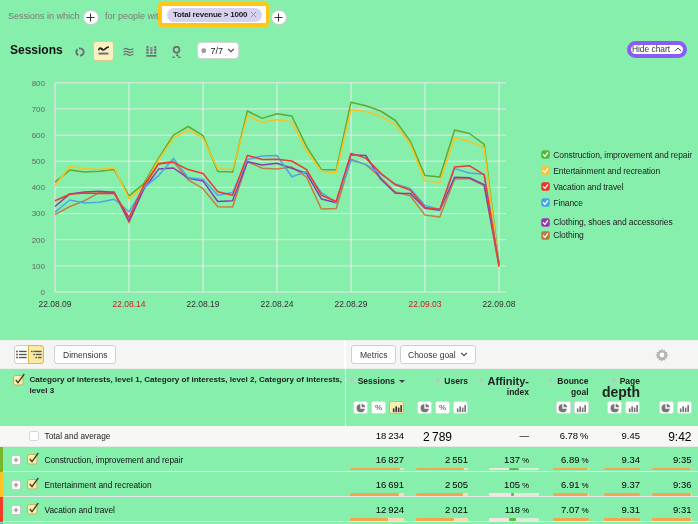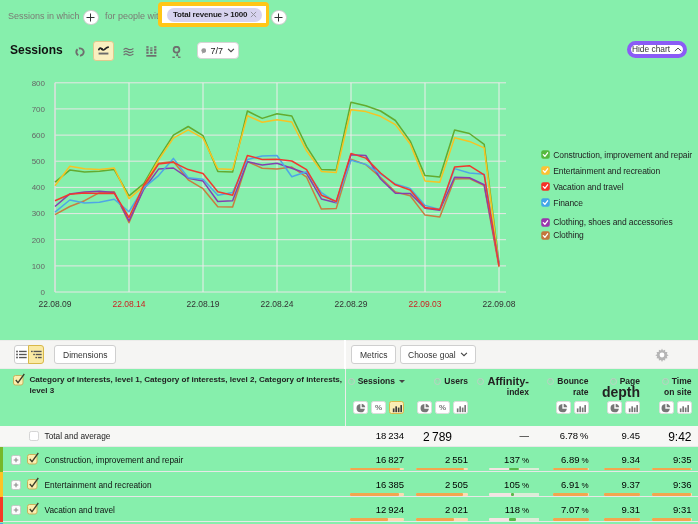--- a/index.html
+++ b/index.html
@@ -241,45 +241,33 @@
     </div>
     <div style="position:absolute;right:109.5px;top:376px;width:90px">
       <div style="display:flex;align-items:center;justify-content:flex-end;height:10.5px">
         <svg width="7" height="7" viewBox="0 0 9 9" style="margin-right:3px;flex:none">
           <circle cx="4.5" cy="4.5" r="3.9" fill="none" stroke="#c9c9c9" stroke-width="1"></circle>
           <text x="4.5" y="6.8" text-anchor="middle" font-size="6.5" fill="#b5b5b5">?</text>
         </svg>
         <span style="font-size:8.5px;font-weight:bold;color:#222">Bounce</span>
       </div>
       <div style="display:flex;align-items:center;justify-content:flex-end;height:10.5px">
-        <span style="font-size:8.5px;font-weight:bold;color:#222">rate</span>
+        <span style="font-size:8.5px;font-weight:bold;color:#222">goal</span>
       </div>
     </div>
     <div style="position:absolute;right:58px;top:376px;width:90px">
       <div style="display:flex;align-items:center;justify-content:flex-end;height:10.5px">
         <svg width="7" height="7" viewBox="0 0 9 9" style="margin-right:3px;flex:none">
           <circle cx="4.5" cy="4.5" r="3.9" fill="none" stroke="#c9c9c9" stroke-width="1"></circle>
           <text x="4.5" y="6.8" text-anchor="middle" font-size="6.5" fill="#b5b5b5">?</text>
         </svg>
         <span style="font-size:8.5px;font-weight:bold;color:#222">Page</span>
       </div>
       <div style="display:flex;align-items:center;justify-content:flex-end;height:10.5px">
         <span style="font-size:14px;font-weight:bold;color:#222">depth</span>
-      </div>
-    </div>
-    <div style="position:absolute;right:6.5px;top:376px;width:90px">
-      <div style="display:flex;align-items:center;justify-content:flex-end;height:10.5px">
-        <svg width="7" height="7" viewBox="0 0 9 9" style="margin-right:3px;flex:none">
-          <circle cx="4.5" cy="4.5" r="3.9" fill="none" stroke="#c9c9c9" stroke-width="1"></circle>
-          <text x="4.5" y="6.8" text-anchor="middle" font-size="6.5" fill="#b5b5b5">?</text>
-        </svg>
-        <span style="font-size:8.5px;font-weight:bold;color:#222">Time</span>
-      </div>
-      <div style="display:flex;align-items:center;justify-content:flex-end;height:10.5px">
-        <span style="font-size:8.5px;font-weight:bold;color:#222">on site</span>
       </div>
     </div>
 <div style="position:absolute;right:294px;top:401px;display:flex">
       <span style="display:inline-flex;align-items:center;justify-content:center;width:15px;height:13px;border-radius:2.5px;background:#fff;border:1px solid #dcdcdc;margin-left:3px">
         <svg width="10" height="10" viewBox="0 0 12 12">
           <path d="M5.2 6.8 L5.2 1.2 A5 5 0 1 0 10.6 6.8 Z" fill="#767676"></path>
           <path d="M6.8 5.2 L6.8 0.9 A5.2 5.2 0 0 1 11.1 5.2 Z" fill="#767676"></path>
         </svg>
       </span>
       <span style="display:inline-flex;align-items:center;justify-content:center;width:15px;height:13px;border-radius:2.5px;background:#fff;border:1px solid #dcdcdc;margin-left:3px">
@@ -414,21 +402,21 @@
       <div style="position:absolute;left:0;top:0;width:3px;height:25px;background:#fdc325"></div>
       <svg width="10" height="10" viewBox="0 0 11 11" style="position:absolute;left:11px;top:8px">
         <rect x="0.5" y="0.5" width="10" height="10" rx="2" fill="#fcfcfc" stroke="#c3c3c3"></rect>
         <path d="M5.5 3v5M3 5.5h5" stroke="#8a8a8a" stroke-width="1.2"></path>
       </svg>
       <svg width="13" height="13" viewBox="0 0 13 13" style="position:absolute;left:27px;top:5px">
         <rect x="0.5" y="2.5" width="9.5" height="9.5" rx="2" fill="#fbeeae" stroke="#c8b25c"></rect>
         <path d="M2.8 7l2.2 2.7L11.3 1" stroke="#3c3c28" stroke-width="1.3" fill="none"></path>
       </svg>
       <span style="position:absolute;left:44.5px;top:8px;font-size:8.3px;color:#111">Entertainment and recreation</span>
-      <span style="position:absolute;font-size:9.5px;color:#000;top:7px;right:294px">16 385</span>
+      <span style="position:absolute;font-size:9.5px;color:#000;top:7px;right:294px">16 691</span>
       <span style="position:absolute;font-size:9.5px;color:#000;top:7px;right:230px">2 505</span>
       <span style="position:absolute;font-size:9.5px;color:#000;top:7px;right:169px">105 <small>%</small></span>
       <span style="position:absolute;font-size:9.5px;color:#000;top:7px;right:109.5px">6.91 <small>%</small></span>
       <span style="position:absolute;font-size:9.5px;color:#000;top:7px;right:58px">9.37</span>
       <span style="position:absolute;font-size:9.5px;color:#000;top:7px;right:6.5px">9:36</span>
       <div style="position:absolute;top:21px;left:350px;width:54px;height:2.5px;background:#fbdcb2;border-radius:1px">
         <div style="height:2.5px;width:48.5px;background:#f2a64e;border-radius:1px"></div>
       </div>
       <div style="position:absolute;top:21px;left:416px;width:52px;height:2.5px;background:#fbdcb2;border-radius:1px">
         <div style="height:2.5px;width:46.7px;background:#f2a64e;border-radius:1px"></div>

